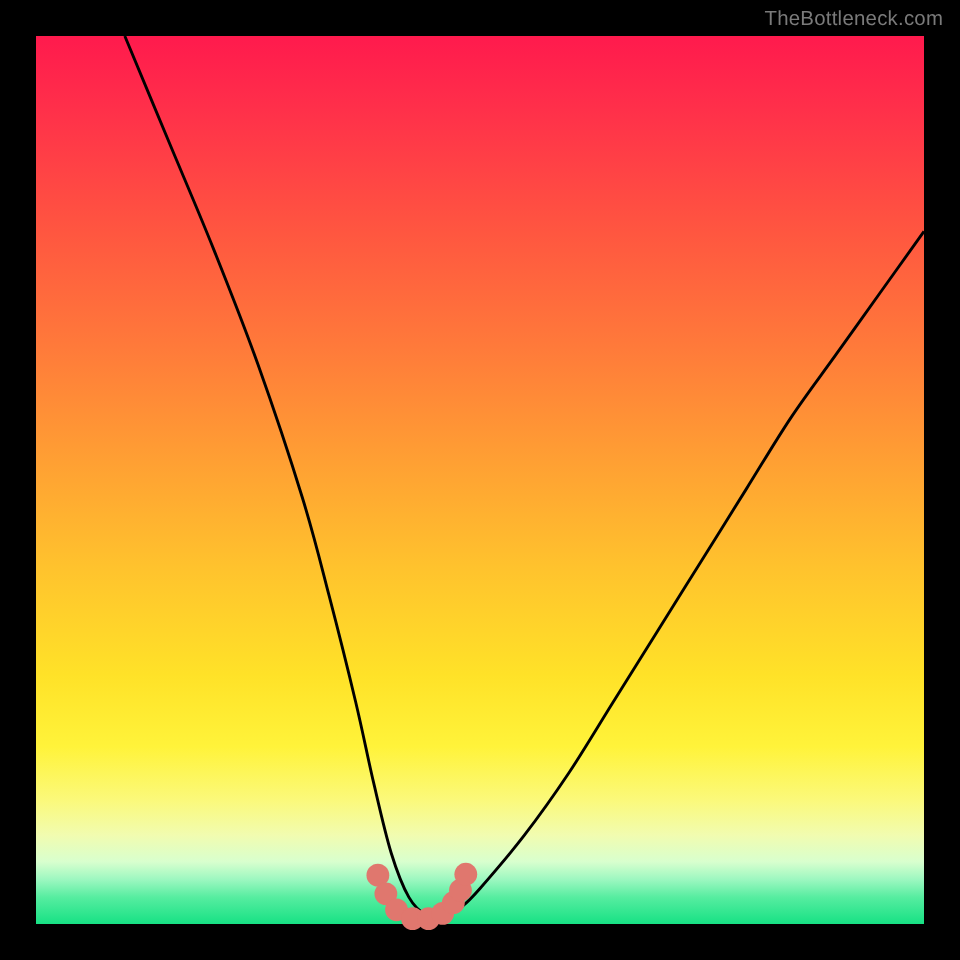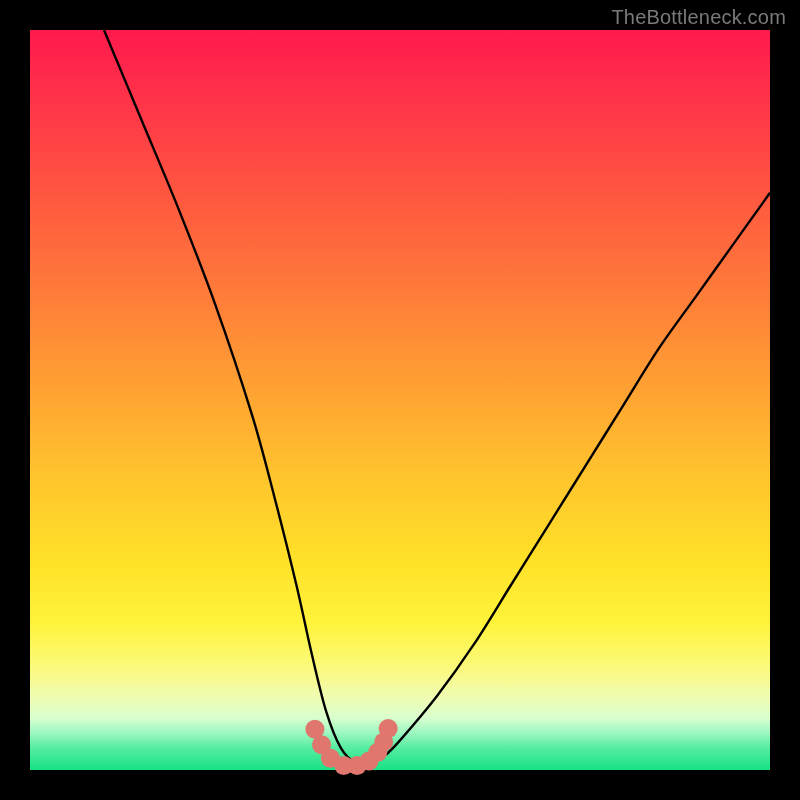--- a/index.html
+++ b/index.html
@@ -40,21 +40,21 @@
       #9cf7c0 95%,
       #56eda0 97%,
       #17e184 100%
     );
   }
   .watermark {
     position: absolute;
     top: 6px;
     right: 14px;
     color: #7a7a7a;
-    font-size: 20px;
+    font-size: 17px;
     font-weight: 500;
     letter-spacing: 0.2px;
     user-select: none;
   }
   svg.curve {
     position: absolute;
     left: 0;
     top: 0;
     width: 740px;
     height: 740px;

